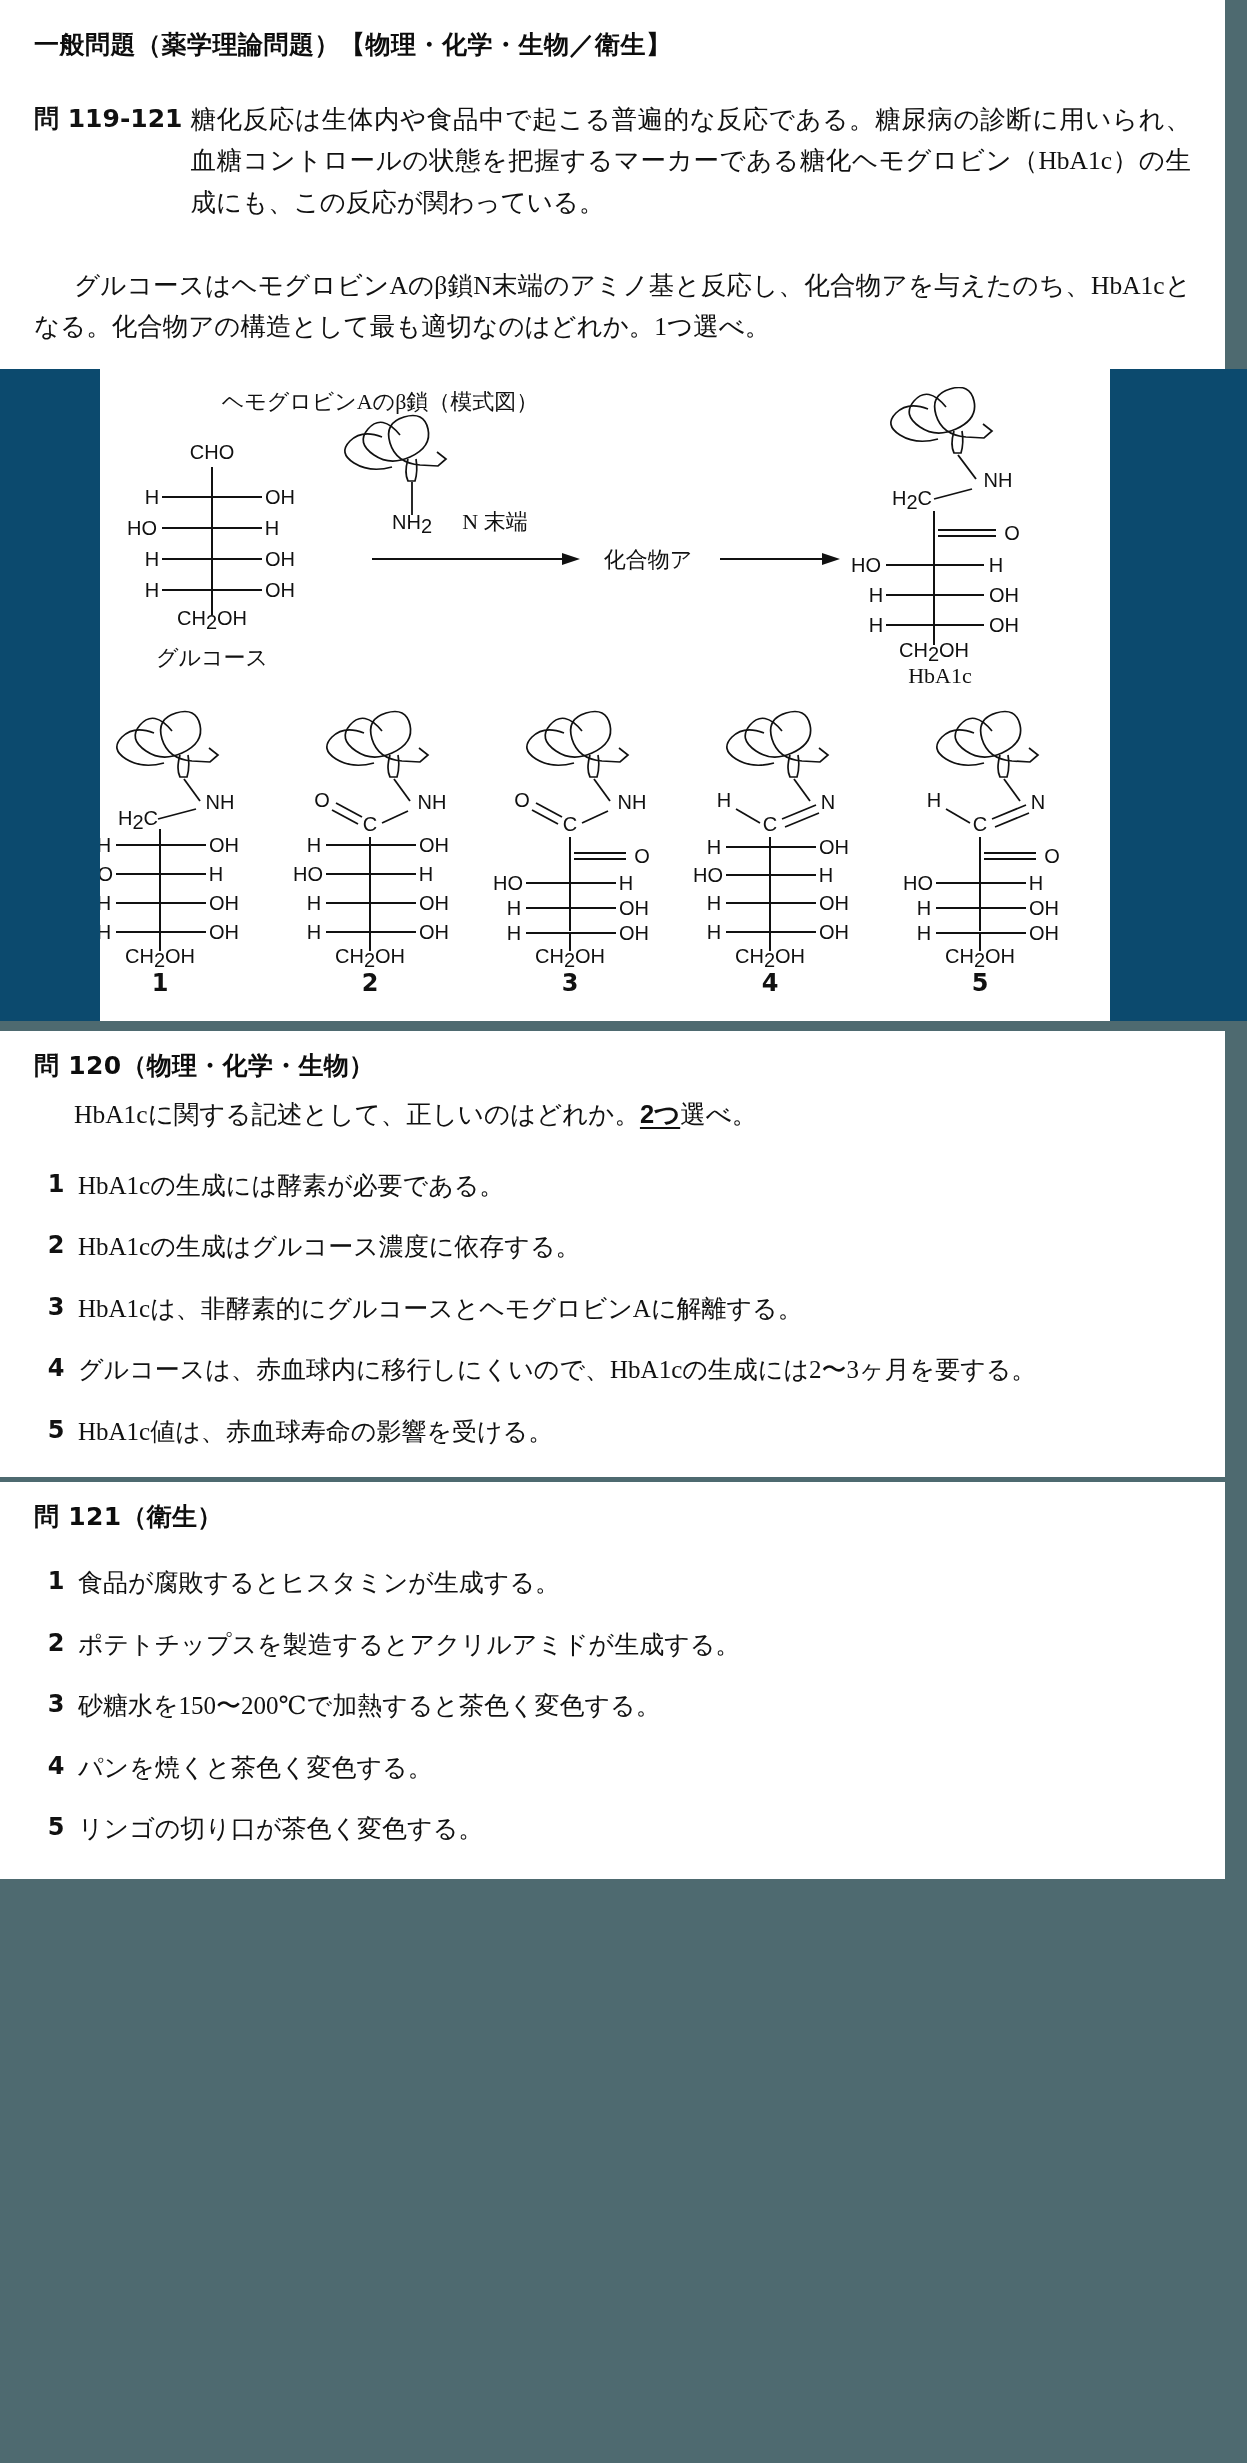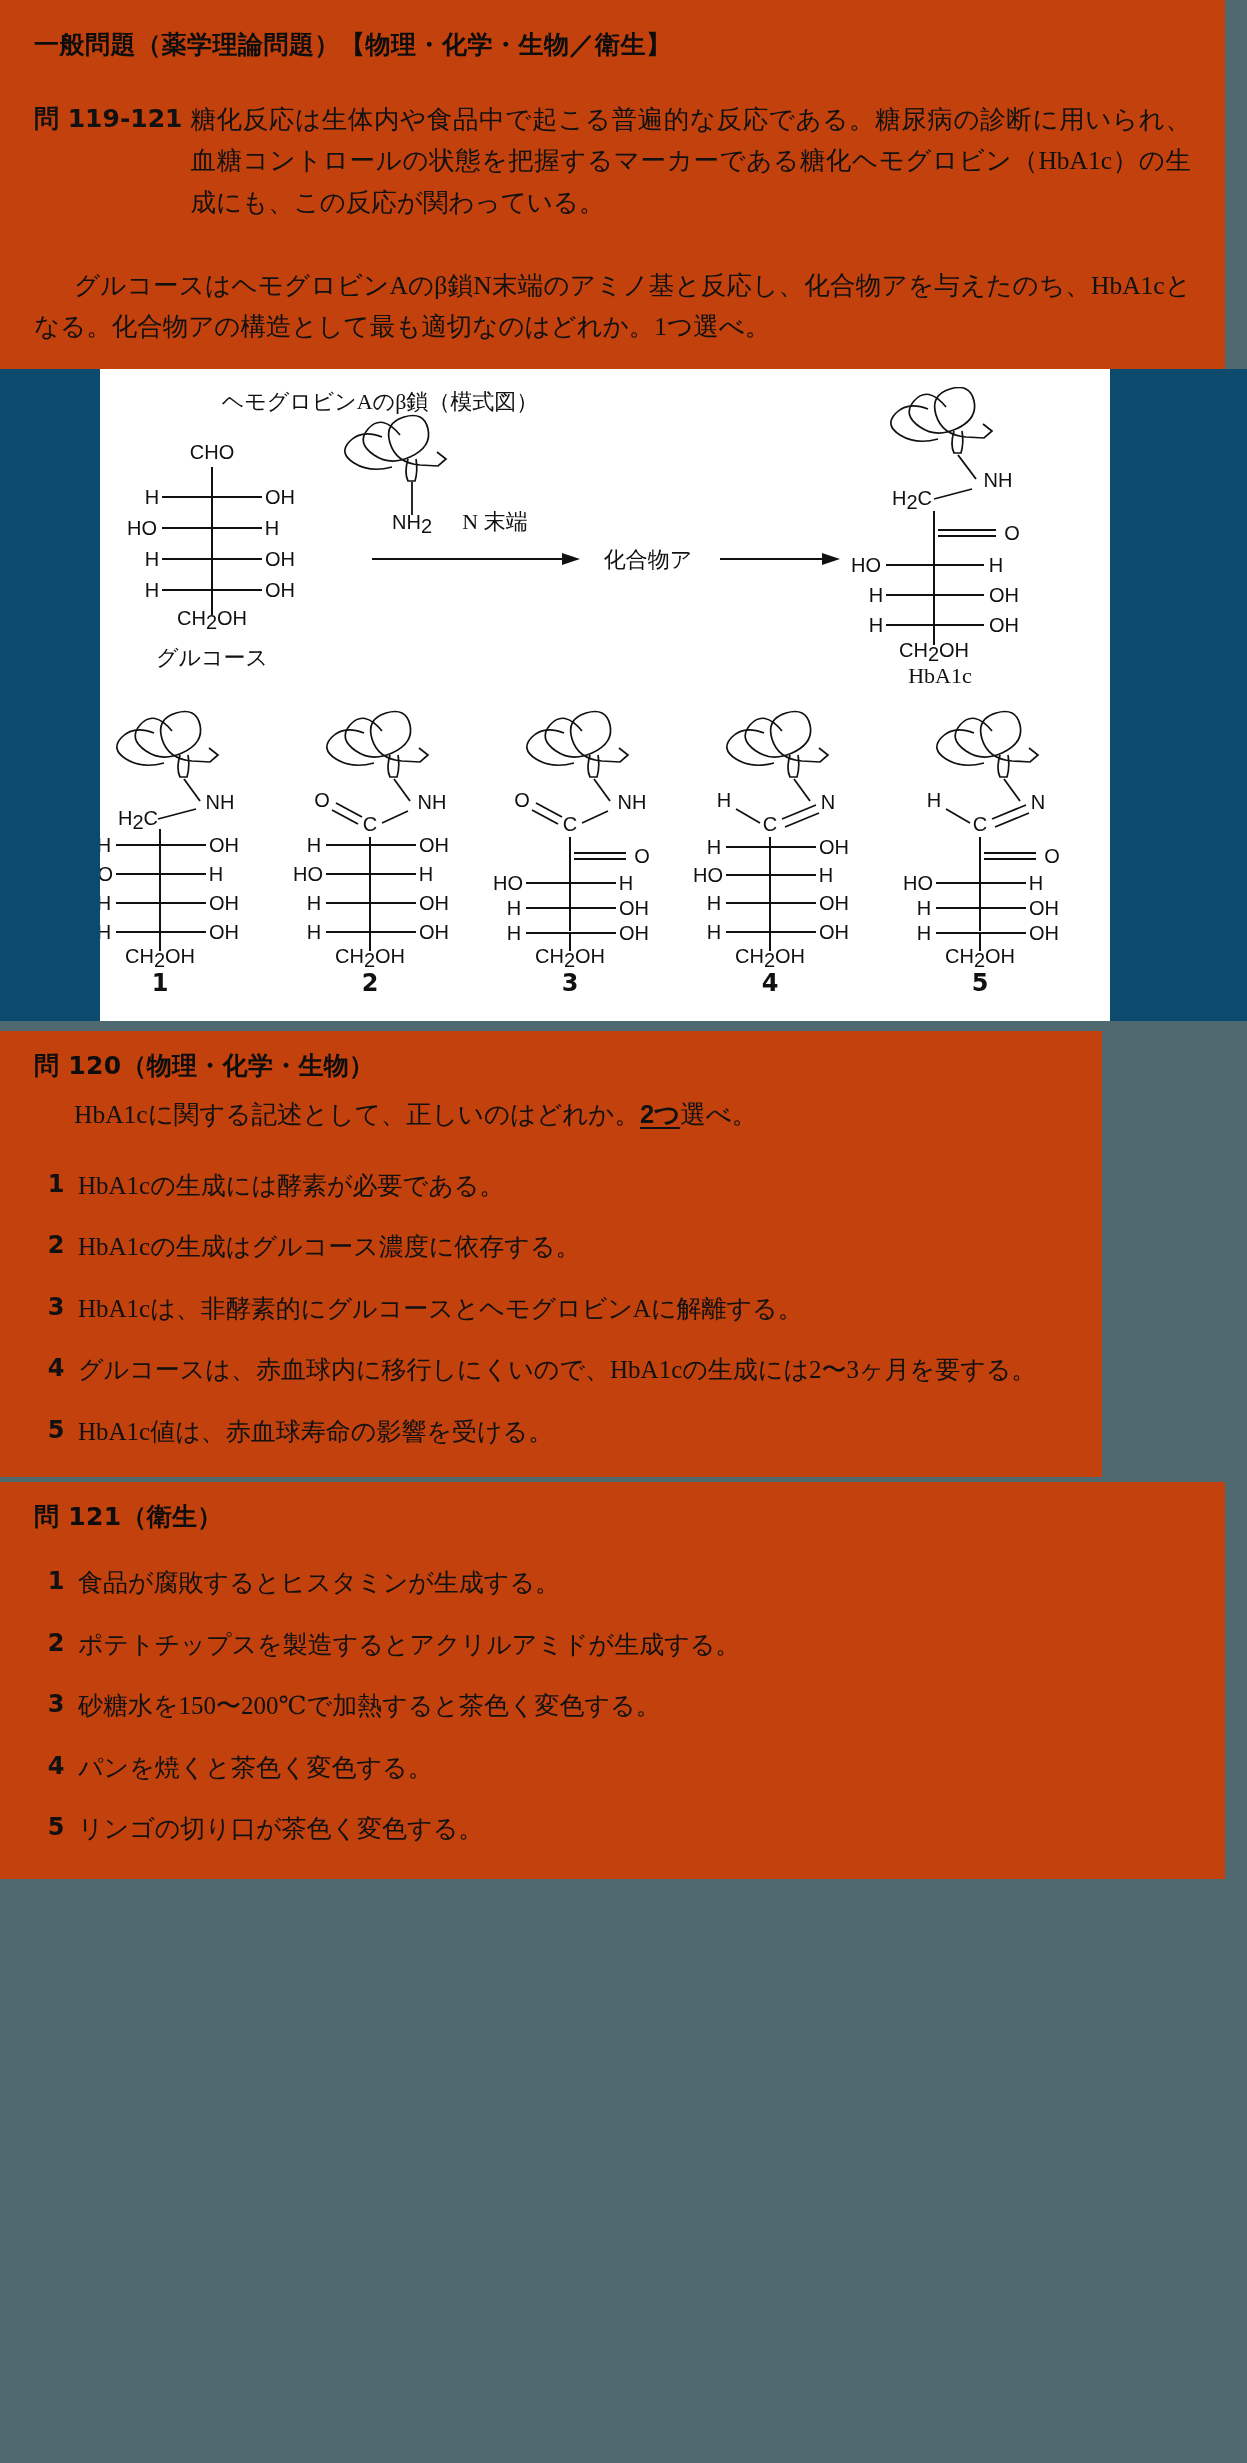--- a/index.html
+++ b/index.html
@@ -13,34 +13,34 @@
     width:1247px;
     min-height:2463px;
     position:relative;
     background:#4e6a70;
     box-sizing:border-box;
     padding-bottom:10px;
   }
 
   
   .panel{
-    background:#c2410c;
+    background:#ffffff;
     box-sizing:border-box;
   }
   .panel-top{
     width:1225px;
     padding:24px 34px 22px 34px;
   }
   .panel-fig{
     width:1247px;
     background:#0c4a6e;
     padding:0;
   }
   .panel-q120{
-    width:1102px;
+    width:1225px;
     margin-top:10px;
     padding:18px 34px 26px 34px;
   }
   .panel-q121{
     width:1225px;
     margin-top:5px;
     padding:18px 34px 30px 34px;
   }
 
   

